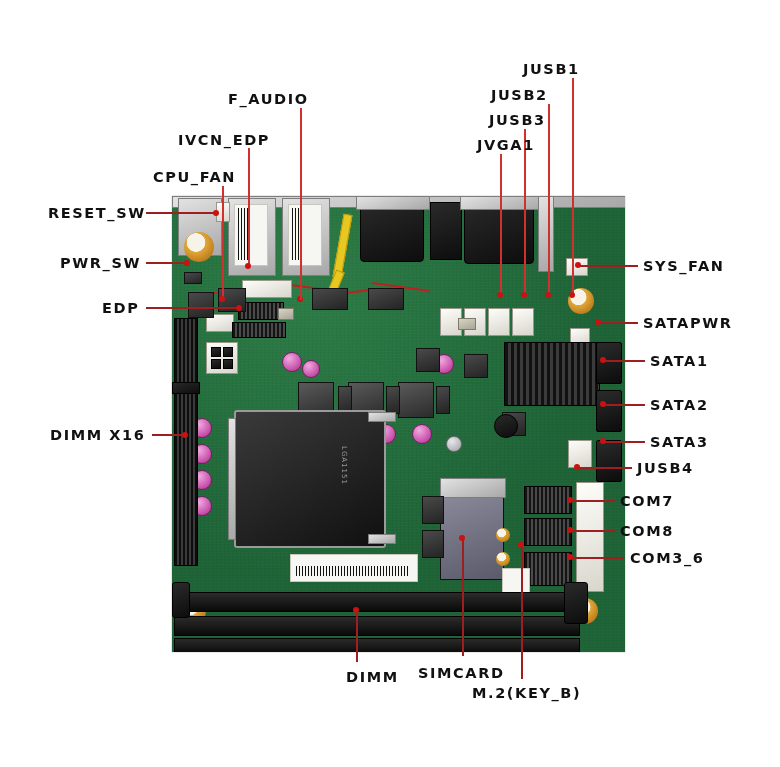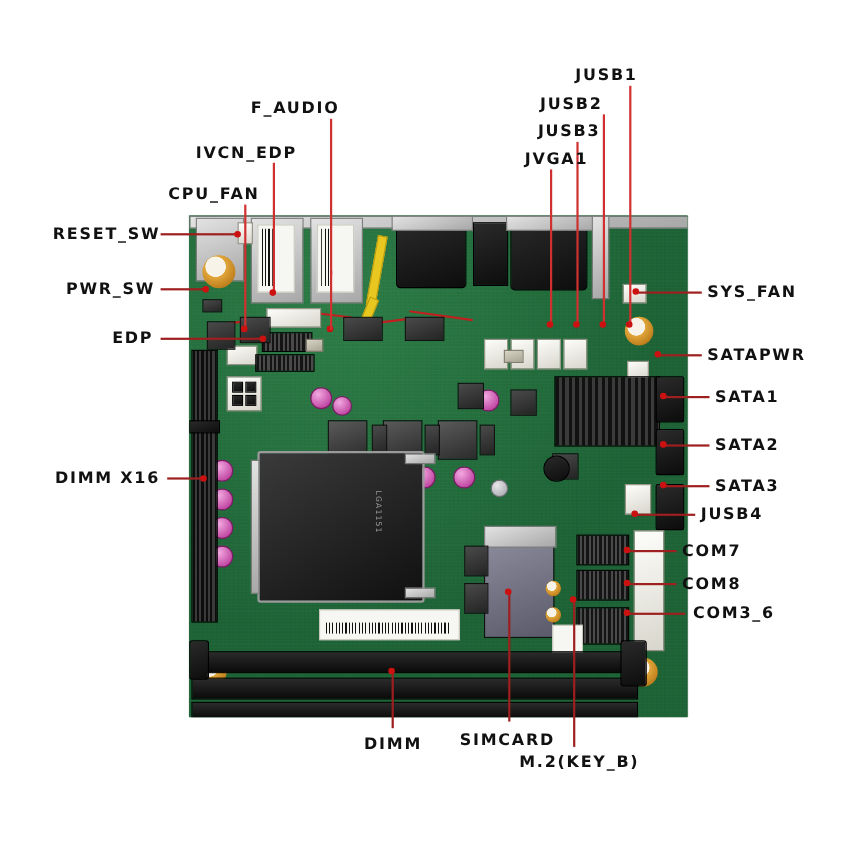--- a/index.html
+++ b/index.html
@@ -268,21 +268,21 @@
   <div class="dot" style="left:567px;top:497px;"></div>
 
   <div class="lbl" style="left:620px;top:524px;text-align:center;">COM8</div>
   <div class="lead h" style="left:570px;top:530px;width:45px;"></div>
   <div class="dot" style="left:567px;top:527px;"></div>
 
   <div class="lbl" style="left:630px;top:551px;">COM3_6</div>
   <div class="lead h" style="left:570px;top:557px;width:53px;"></div>
   <div class="dot" style="left:567px;top:554px;"></div>
 
-  <div class="lbl" style="left:331px;top:670px;">DIMM</div>
+  <div class="lbl" style="left:346px;top:670px;">DIMM</div>
   <div class="lead v" style="left:356px;top:610px;height:52px;"></div>
   <div class="dot" style="left:353px;top:607px;"></div>
 
   <div class="lbl" style="left:418px;top:666px;">SIMCARD</div>
   <div class="lead v" style="left:462px;top:538px;height:118px;"></div>
   <div class="dot" style="left:459px;top:535px;"></div>
 
   <div class="lbl" style="left:472px;top:686px;">M.2(KEY_B)</div>
   <div class="lead v" style="left:521px;top:545px;height:134px;"></div>
   <div class="dot" style="left:518px;top:542px;"></div>

